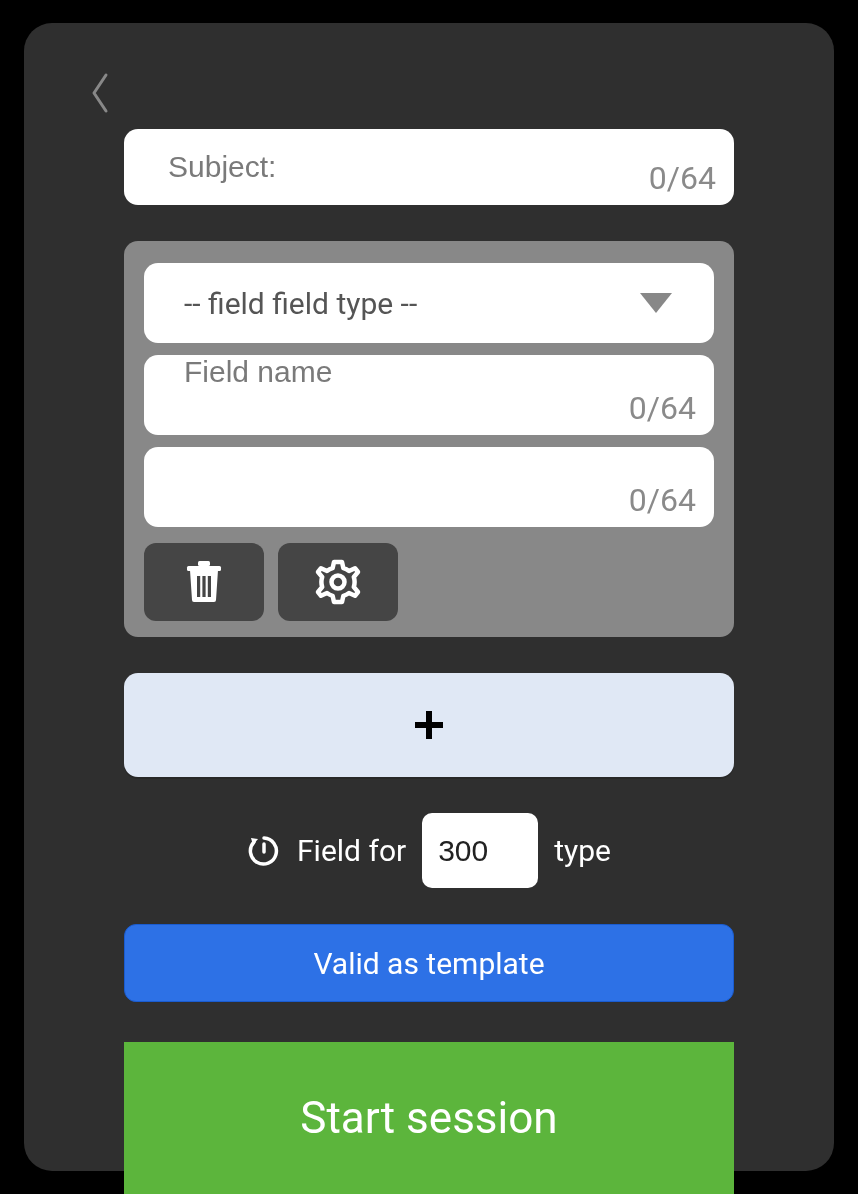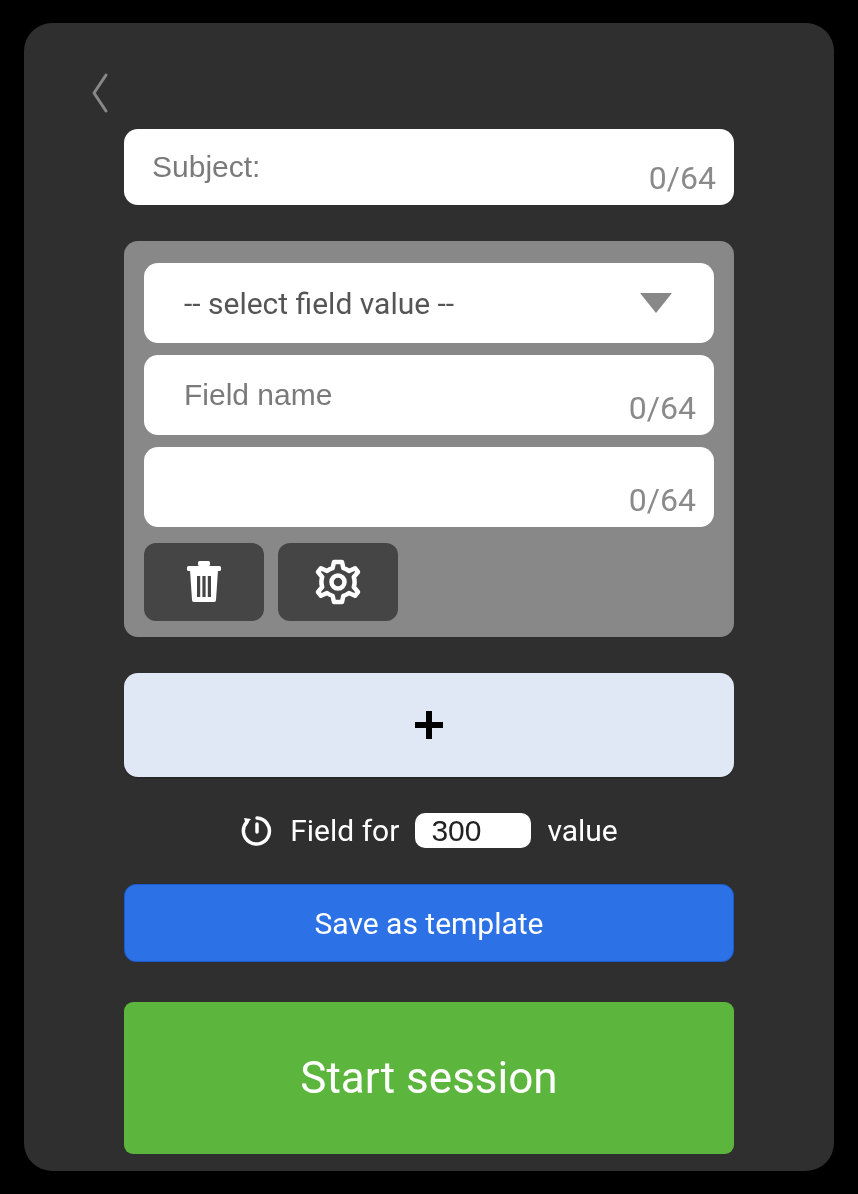--- a/index.html
+++ b/index.html
@@ -45,21 +45,21 @@
       flex-direction: column;
       gap: 36px;
     }
     .input-wrap {
       position: relative;
       background: #fff;
       border-radius: 14px;
       height: 76px;
       display: flex;
       align-items: center;
-      padding: 0 28px;
+      padding: 0 44px;
     }
     .input-wrap input {
       border: none;
       outline: none;
       font-size: 30px;
       width: 100%;
       color: #333;
       background: transparent;
     }
     .input-wrap input::placeholder {
@@ -93,21 +93,21 @@
     .select-label {
       font-size: 30px;
       color: #555;
     }
     .fg-input-wrap {
       position: relative;
       background: #fff;
       border-radius: 14px;
       height: 80px;
       display: flex;
-      align-items: center;
+      align-items: flex-start;
       padding: 0 40px;
     }
     .fg-input-wrap input {
       border: none;
       outline: none;
       font-size: 30px;
       width: 100%;
       color: #333;
       background: transparent;
     }
@@ -143,21 +143,21 @@
       display: flex;
       align-items: center;
       justify-content: center;
       gap: 16px;
       color: #fff;
       font-size: 30px;
     }
     .valid-input {
       background: #fff;
       border-radius: 10px;
-      padding: 0 16px;
+      padding: 20px 16px;
       width: 116px;
       text-align: left;
     }
     .valid-input input {
       border: none;
       outline: none;
       font-size: 30px;
       width: 100%;
       color: #222;
       background: transparent;
@@ -170,21 +170,21 @@
       display: flex;
       align-items: center;
       justify-content: center;
       color: #fff;
       font-size: 30px;
       cursor: pointer;
       border: 1px solid #1a5cd0;
     }
     .start-btn {
       background: #5cb53c;
-      border-radius: 9px;
+      border-radius: 0;
       height: 152px;
       display: flex;
       align-items: center;
       justify-content: center;
       color: #fff;
       font-size: 44px;
       cursor: pointer;
       margin-top: 4px;
     }
   </style>
@@ -200,21 +200,21 @@
 
   <div class="content">
 
     <div class="input-wrap">
       <input type="text" placeholder="Subject:" style="">
       <span class="counter">0/64</span>
     </div>
 
     <div class="field-group">
       <div class="select-wrap">
-        <span class="select-label">-- select field value --</span>
+        <span class="select-label">-- field field type --</span>
         <svg width="36" height="24" viewBox="0 0 36 24">
           <polygon points="2,2 34,2 18,22" fill="#888"></polygon>
         </svg>
       </div>
 
       <div class="fg-input-wrap">
         <input type="text" placeholder="Field name" style="">
         <span class="counter">0/64</span>
       </div>
 
@@ -252,24 +252,24 @@
     <div class="valid-row">
       <svg width="34" height="34" viewBox="0 0 34 34">
         <path d="M17 4 A13 13 0 1 1 7 8" fill="none" stroke="#fff" stroke-width="3.5" stroke-linecap="round"></path>
         <polygon points="4,4 11,5 6,11" fill="#fff"></polygon>
         <line x1="17" y1="10" x2="17" y2="18" stroke="#fff" stroke-width="3.5" stroke-linecap="round"></line>
       </svg>
       <span>Field for</span>
       <div class="valid-input">
         <input type="text" value="300" style="">
       </div>
-      <span>value</span>
+      <span>type</span>
     </div>
 
     <div class="save-btn">
-      <span>Save as template</span>
+      <span>Valid as template</span>
     </div>
 
     <div class="start-btn">
       <span>Start session</span>
     </div>
   </div>
 </div>
 
 </body></html>

